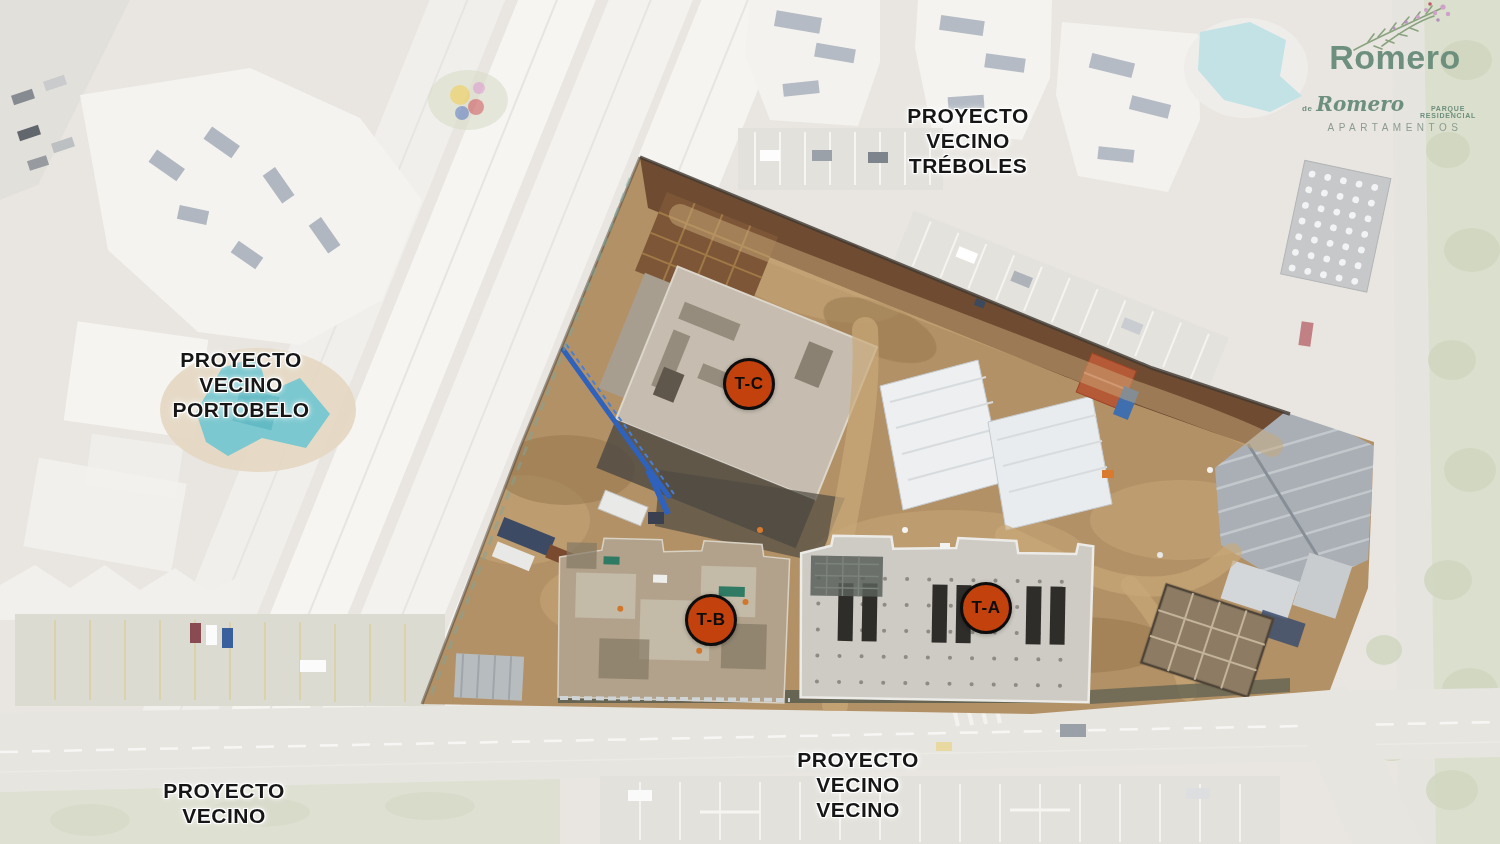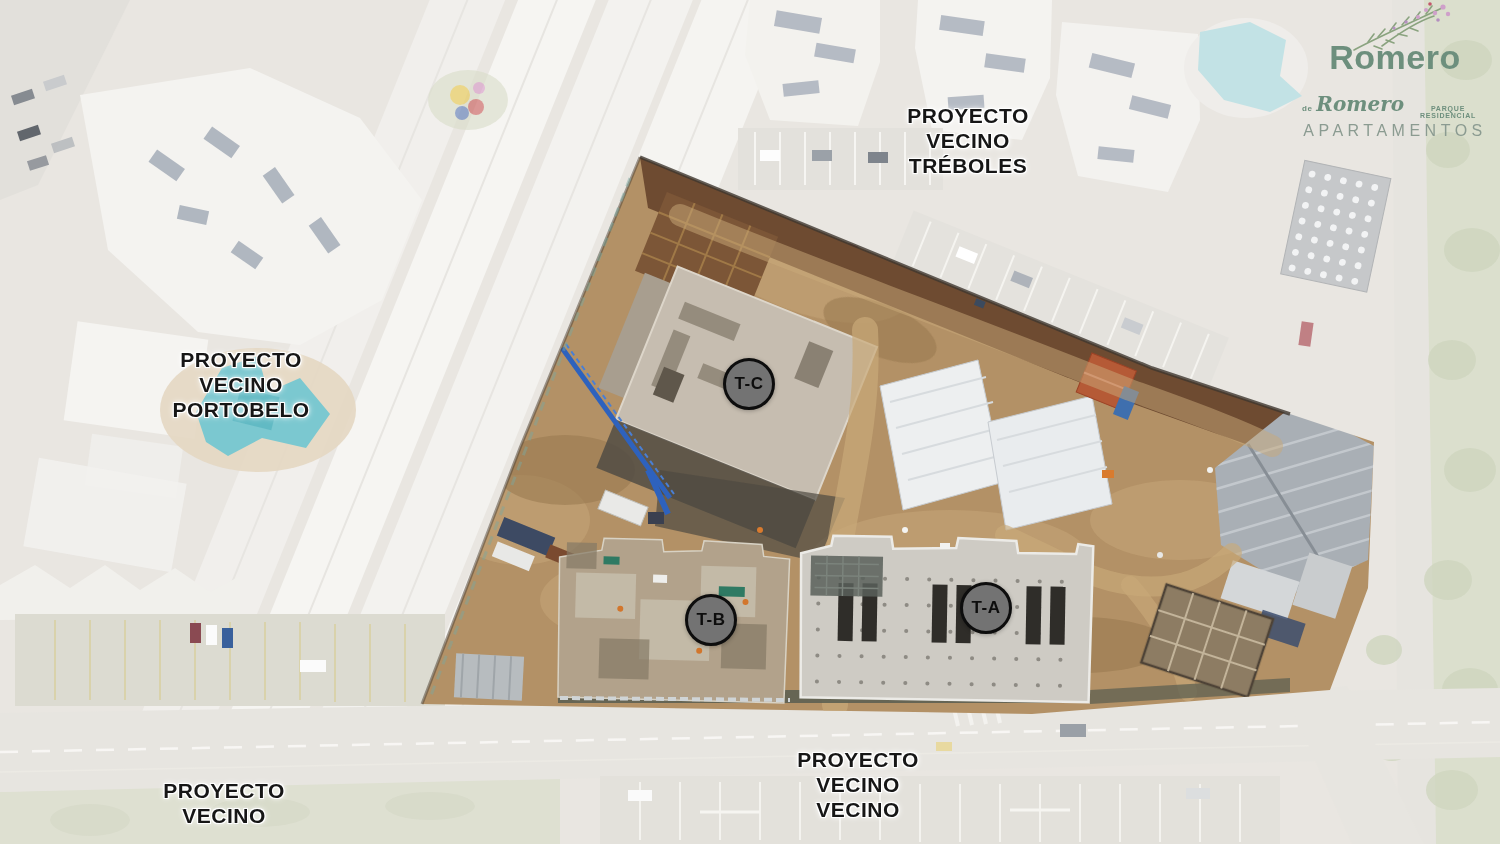--- a/index.html
+++ b/index.html
@@ -14,40 +14,40 @@
     text-align:center;font-weight:700;font-size:21px;line-height:25px;
     letter-spacing:.5px;color:#161616;white-space:nowrap;
     text-shadow:-1px -1px 0 #fff,1px -1px 0 #fff,-1px 1px 0 #fff,1px 1px 0 #fff,
                  0 0 4px #fff,0 0 7px rgba(255,255,255,.95);
   }
   .nlabel span{display:block;}
   
   .badge{
     position:absolute;transform:translate(-50%,-50%);
     width:46px;height:46px;border-radius:50%;
-    background:#737373;border:3px solid #0d0d0d;
+    background:#c2410c;border:3px solid #0d0d0d;
     display:flex;align-items:center;justify-content:center;
     font-weight:700;font-size:17px;color:#0d0d0d;letter-spacing:.5px;
     box-shadow:0 1px 4px rgba(0,0,0,.28);
   }
   
   .logo{position:absolute;left:1302px;top:0;width:186px;height:118px;text-align:center;}
   .logo .sprig{position:absolute;left:44px;top:0px;}
   .logo .word{
     position:relative;margin-top:40px;font-weight:700;font-size:34px;
     color:#6d8f7d;letter-spacing:.5px;line-height:34px;
   }
   .logo .subrow{
     display:flex;align-items:baseline;justify-content:center;gap:4px;
     margin-top:18px;color:#6d8f7d;
   }
   .logo .de{font-size:8px;font-weight:700;letter-spacing:.5px;}
   .logo .script{font-family:"DejaVu Serif",serif;font-style:italic;font-weight:700;font-size:20px;}
   .logo .tag{font-size:7px;font-weight:700;letter-spacing:.8px;}
-  .logo .apts{margin-top:3px;font-size:16px;font-weight:400;letter-spacing:4.5px;color:#8b9b91;}
+  .logo .apts{margin-top:3px;font-size:10px;font-weight:400;letter-spacing:4.5px;color:#8b9b91;}
 </style>
 </head>
 <body>
 
 <div class="stage">
 
 <svg class="scene" width="1500" height="844" viewBox="0 0 1500 844">
   <defs>
     <clipPath id="site">
           <polygon points="640,157 1152,368 1290,414 1374,442 1368,588 1330,690 1032,714 422,704 520,448"></polygon>

